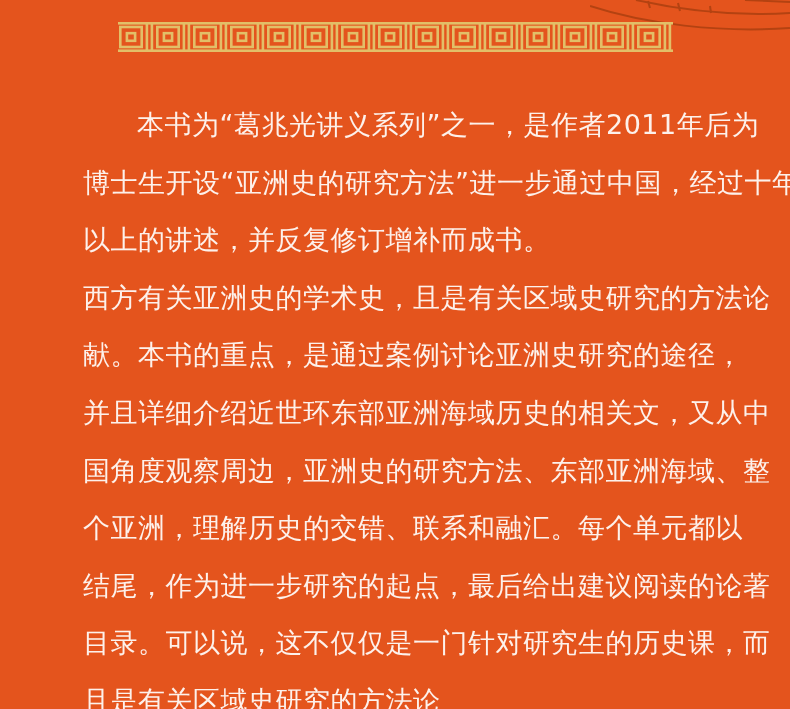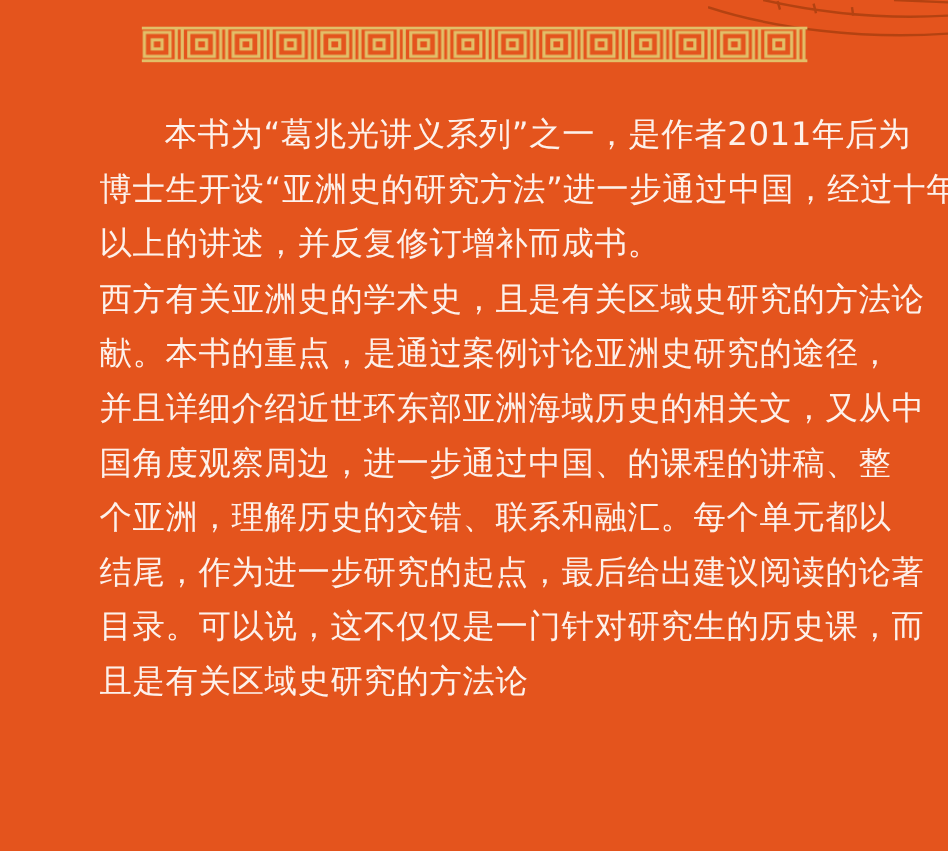--- a/index.html
+++ b/index.html
@@ -35,20 +35,21 @@
     font-size: 27px;
     line-height: 45.6px;
     letter-spacing: 0.5px;
   }
   .line {
     text-align: justify;
     text-align-last: justify;
     white-space: nowrap;
     height: 45.6px;
     overflow: visible;
+    margin-top: 12px;
   }
   .line.indent { text-indent: 2em; }
   .line.para-end { text-align-last: left; }
 </style>
 </head>
 <body>
 
 <div class="screen">
 
   <svg class="corner-seal" viewBox="0 0 200 42" xmlns="http://www.w3.org/2000/svg">
@@ -76,20 +77,20 @@
     <rect width="555" height="30" fill="url(#lat)"></rect>
   </svg>
 
   <div class="blurb">
     <div class="line indent">本书为“葛兆光讲义系列”之一，是作者2011年后为</div>
     <div class="line">博士生开设“亚洲史的研究方法”进一步通过中国，经过十年</div>
     <div class="line para-end">以上的讲述，并反复修订增补而成书。</div>
     <div class="line">西方有关亚洲史的学术史，且是有关区域史研究的方法论</div>
     <div class="line">献。本书的重点，是通过案例讨论亚洲史研究的途径，</div>
     <div class="line">并且详细介绍近世环东部亚洲海域历史的相关文，又从中</div>
-    <div class="line">国角度观察周边，进一步通过中国、的课程的讲稿、整</div>
+    <div class="line">国角度观察周边，亚洲史的研究方法、东部亚洲海域、整</div>
     <div class="line">个亚洲，理解历史的交错、联系和融汇。每个单元都以</div>
     <div class="line">结尾，作为进一步研究的起点，最后给出建议阅读的论著</div>
     <div class="line">目录。可以说，这不仅仅是一门针对研究生的历史课，而</div>
     <div class="line para-end">且是有关区域史研究的方法论</div>
   </div>
 
 </div>
 
 </body></html>

